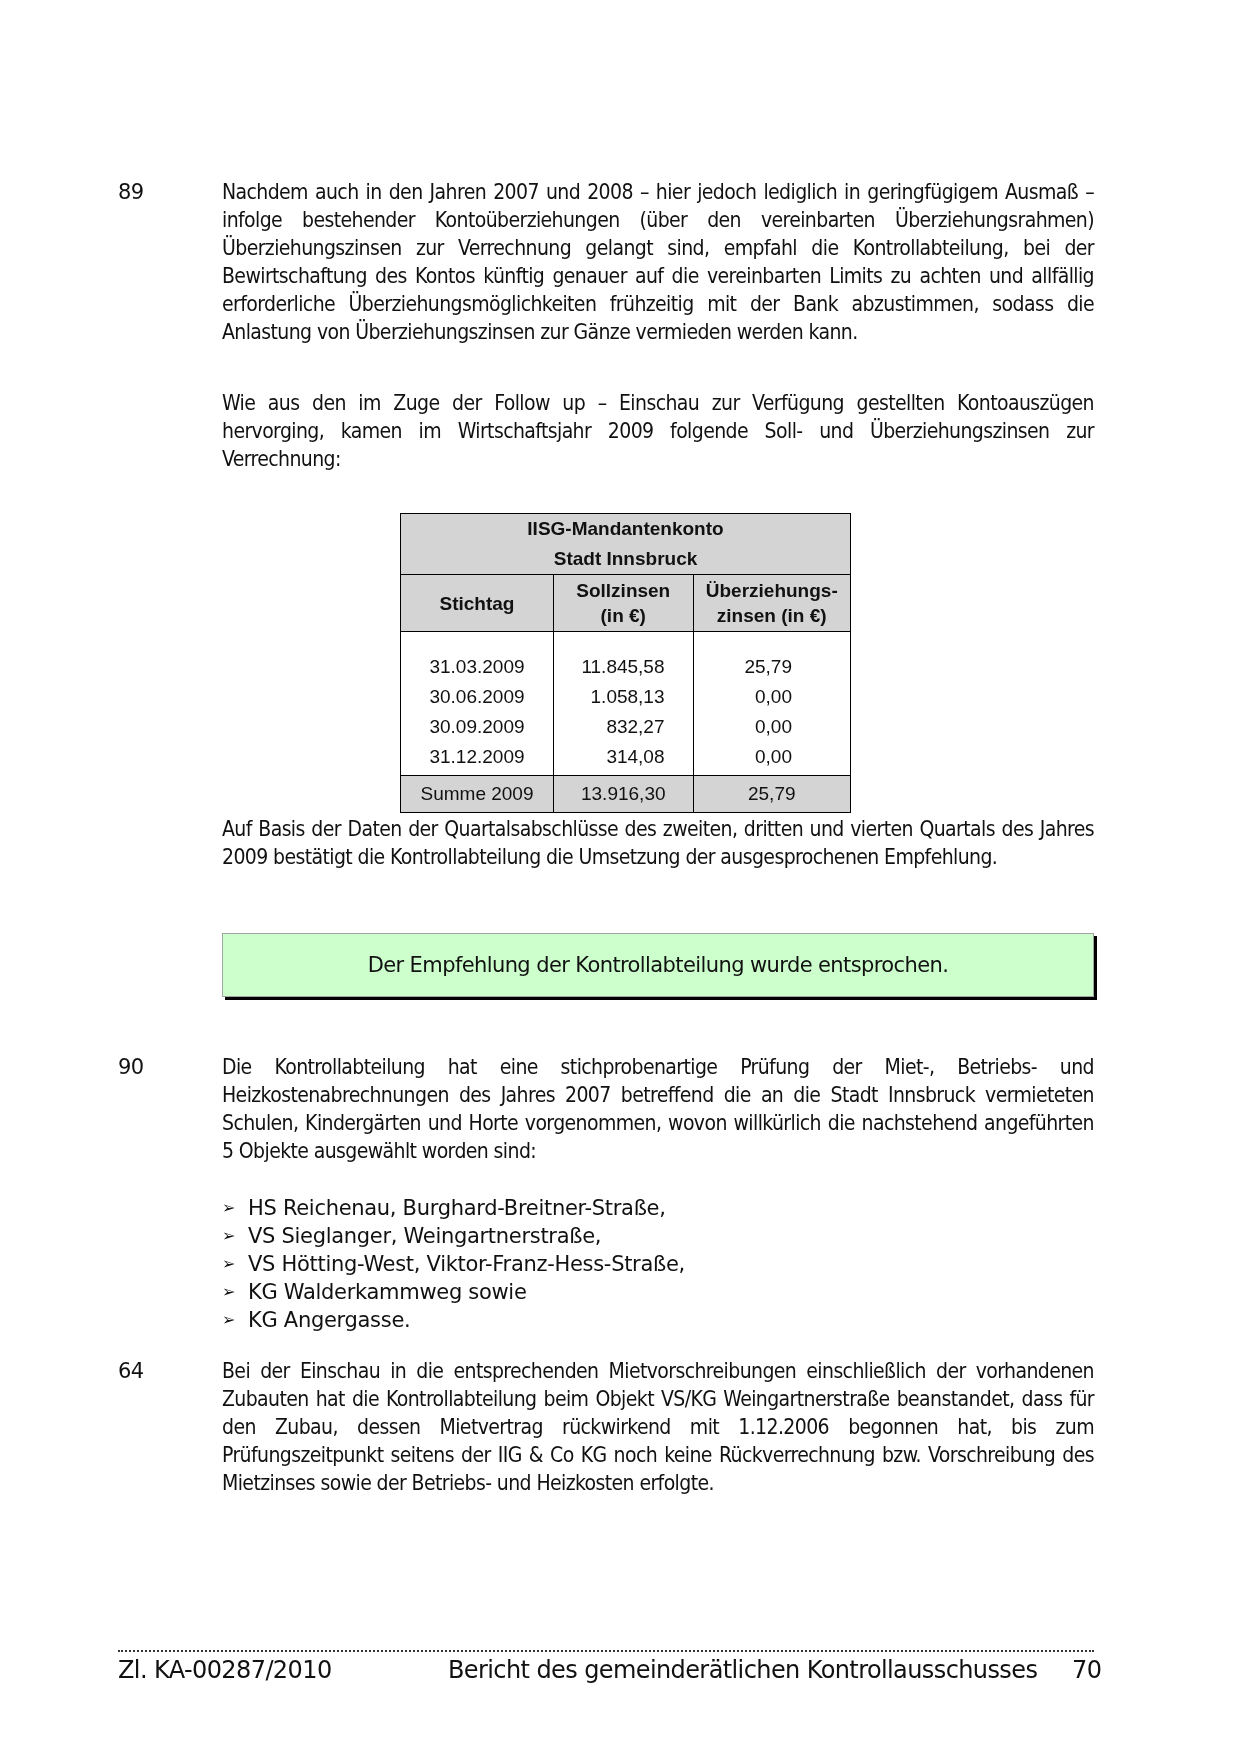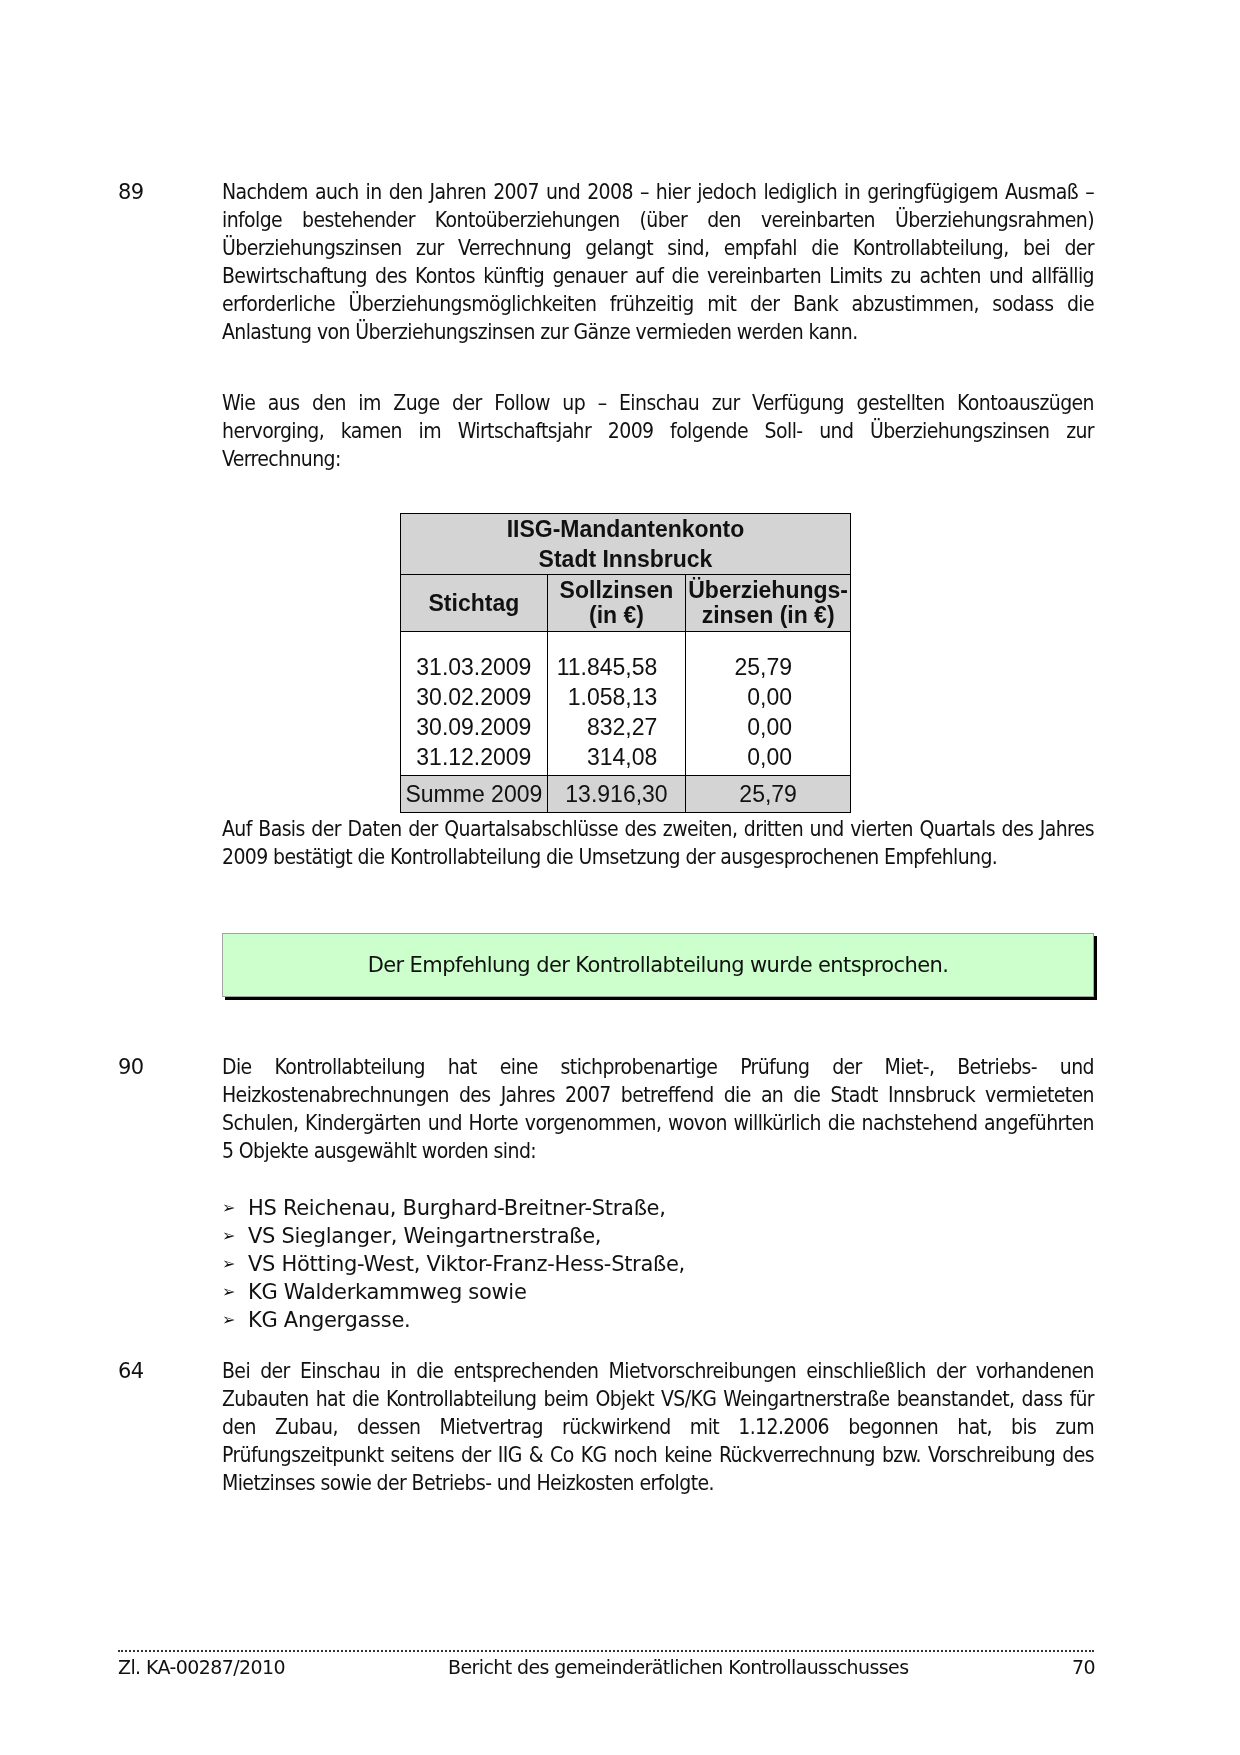--- a/index.html
+++ b/index.html
@@ -2,39 +2,39 @@
 <html><head>
 <meta charset="utf-8">
 <style>
   html, body { margin: 0; padding: 0; background: #ffffff; }
   body { width: 1240px; height: 1755px; position: relative; font-family: "DejaVu Sans", sans-serif; color: #111; }
   .page { position: absolute; left: 0; top: 0; width: 1240px; height: 1755px; }
   .para { position: absolute; font-size: 21px; line-height: 28px; letter-spacing: -0.6px; word-spacing: 0px; font-stretch: condensed; }
   .para.justify { text-align: justify; text-align-last: left; }
   .num { position: absolute; left: 118px; font-size: 21px; line-height: 28px; letter-spacing: -0.6px; }
   .body-col { left: 222px; width: 872px; }
-  table.iisg { position: absolute; left: 400px; top: 513px; width: 451px; border-collapse: collapse; font-family: "Liberation Sans", sans-serif; font-size: 23px; border-radius: 9px; }
+  table.iisg { position: absolute; left: 400px; top: 513px; width: 451px; border-collapse: collapse; font-family: "Liberation Sans", sans-serif; font-size: 19px; border-radius: 9px; }
   table.iisg th, table.iisg td { border: 1.5px solid #000; }
   table.iisg .hd { background: #d4d4d4; font-weight: bold; text-align: center; }
   table.iisg .title { line-height: 30px; padding: 0; }
   table.iisg .colh { line-height: 25px; padding: 3px 2px; }
   table.iisg td.body { border-top: none; border-bottom: none; line-height: 30px; padding: 0 6px; }
   table.iisg tr.first td.body { padding-top: 20px; }
   table.iisg tr.last td.body { padding-bottom: 3px; }
   table.iisg td.date { text-align: center; }
   table.iisg td.val { text-align: right; }
   table.iisg td.c2 { padding-right: 28px; }
   table.iisg td.c3 { padding-right: 58px; }
   table.iisg tr.sum td { background: #d4d4d4; font-weight: normal; text-align: center; line-height: 34px; border-top: 1.5px solid #000; }
   .callout { position: absolute; left: 222px; top: 933px; width: 870px; height: 62px; background: #ccffcc; border: 1px solid #a3a3a3; box-shadow: 3px 3px 0 #000; display: flex; align-items: center; justify-content: center; font-size: 21px; letter-spacing: -0.6px; }
   ul.objs { position: absolute; left: 222px; top: 1194px; margin: 0; padding: 0; list-style: none; font-size: 21px; line-height: 28px; letter-spacing: -0.3px; }
   ul.objs li { display: flex; align-items: center; }
   ul.objs .arrow { display: inline-block; width: 26px; font-size: 16px; }
   .footer-rule { position: absolute; left: 118px; top: 1650px; width: 976px; border-top: 2px dotted #333; }
-  .footer { position: absolute; top: 1656px; font-size: 19px; letter-spacing: -0.6px; }
+  .footer { position: absolute; top: 1656px; font-size: 24px; letter-spacing: -0.6px; }
 </style>
 </head>
 <body>
 
 <div class="page">
 
   <div class="num" style="top:178px;">89</div>
   <div class="para justify body-col" style="top:178px;">Nachdem auch in den Jahren 2007 und 2008 – hier jedoch lediglich in geringfügigem Ausmaß – infolge bestehender Kontoüberziehungen (über den vereinbarten Überziehungsrahmen) Überziehungszinsen zur Verrechnung gelangt sind, empfahl die Kontrollabteilung, bei der Bewirtschaftung des Kontos künftig genauer auf die vereinbarten Limits zu achten und allfällig erforderliche Überziehungsmöglichkeiten frühzeitig mit der Bank abzustimmen, sodass die Anlastung von Überziehungszinsen zur Gänze vermieden werden kann.</div>
   <div class="para justify body-col" style="top:389px;">Wie aus den im Zuge der Follow up – Einschau zur Verfügung gestellten Kontoauszügen hervorging, kamen im Wirtschaftsjahr 2009 folgende Soll- und Überziehungszinsen zur Verrechnung:</div>
 
@@ -54,21 +54,21 @@
       <th class="hd colh" style="width:35%">
         <span>Überziehungs-</span><br><span>zinsen (in €)</span>
       </th>
     </tr>
     <tr class="first">
       <td class="body date">31.03.2009</td>
       <td class="body val c2">11.845,58</td>
       <td class="body val c3">25,79</td>
     </tr>
     <tr>
-      <td class="body date">30.02.2009</td>
+      <td class="body date">30.06.2009</td>
       <td class="body val c2">1.058,13</td>
       <td class="body val c3">0,00</td>
     </tr>
     <tr>
       <td class="body date">30.09.2009</td>
       <td class="body val c2">832,27</td>
       <td class="body val c3">0,00</td>
     </tr>
     <tr class="last">
       <td class="body date">31.12.2009</td>

